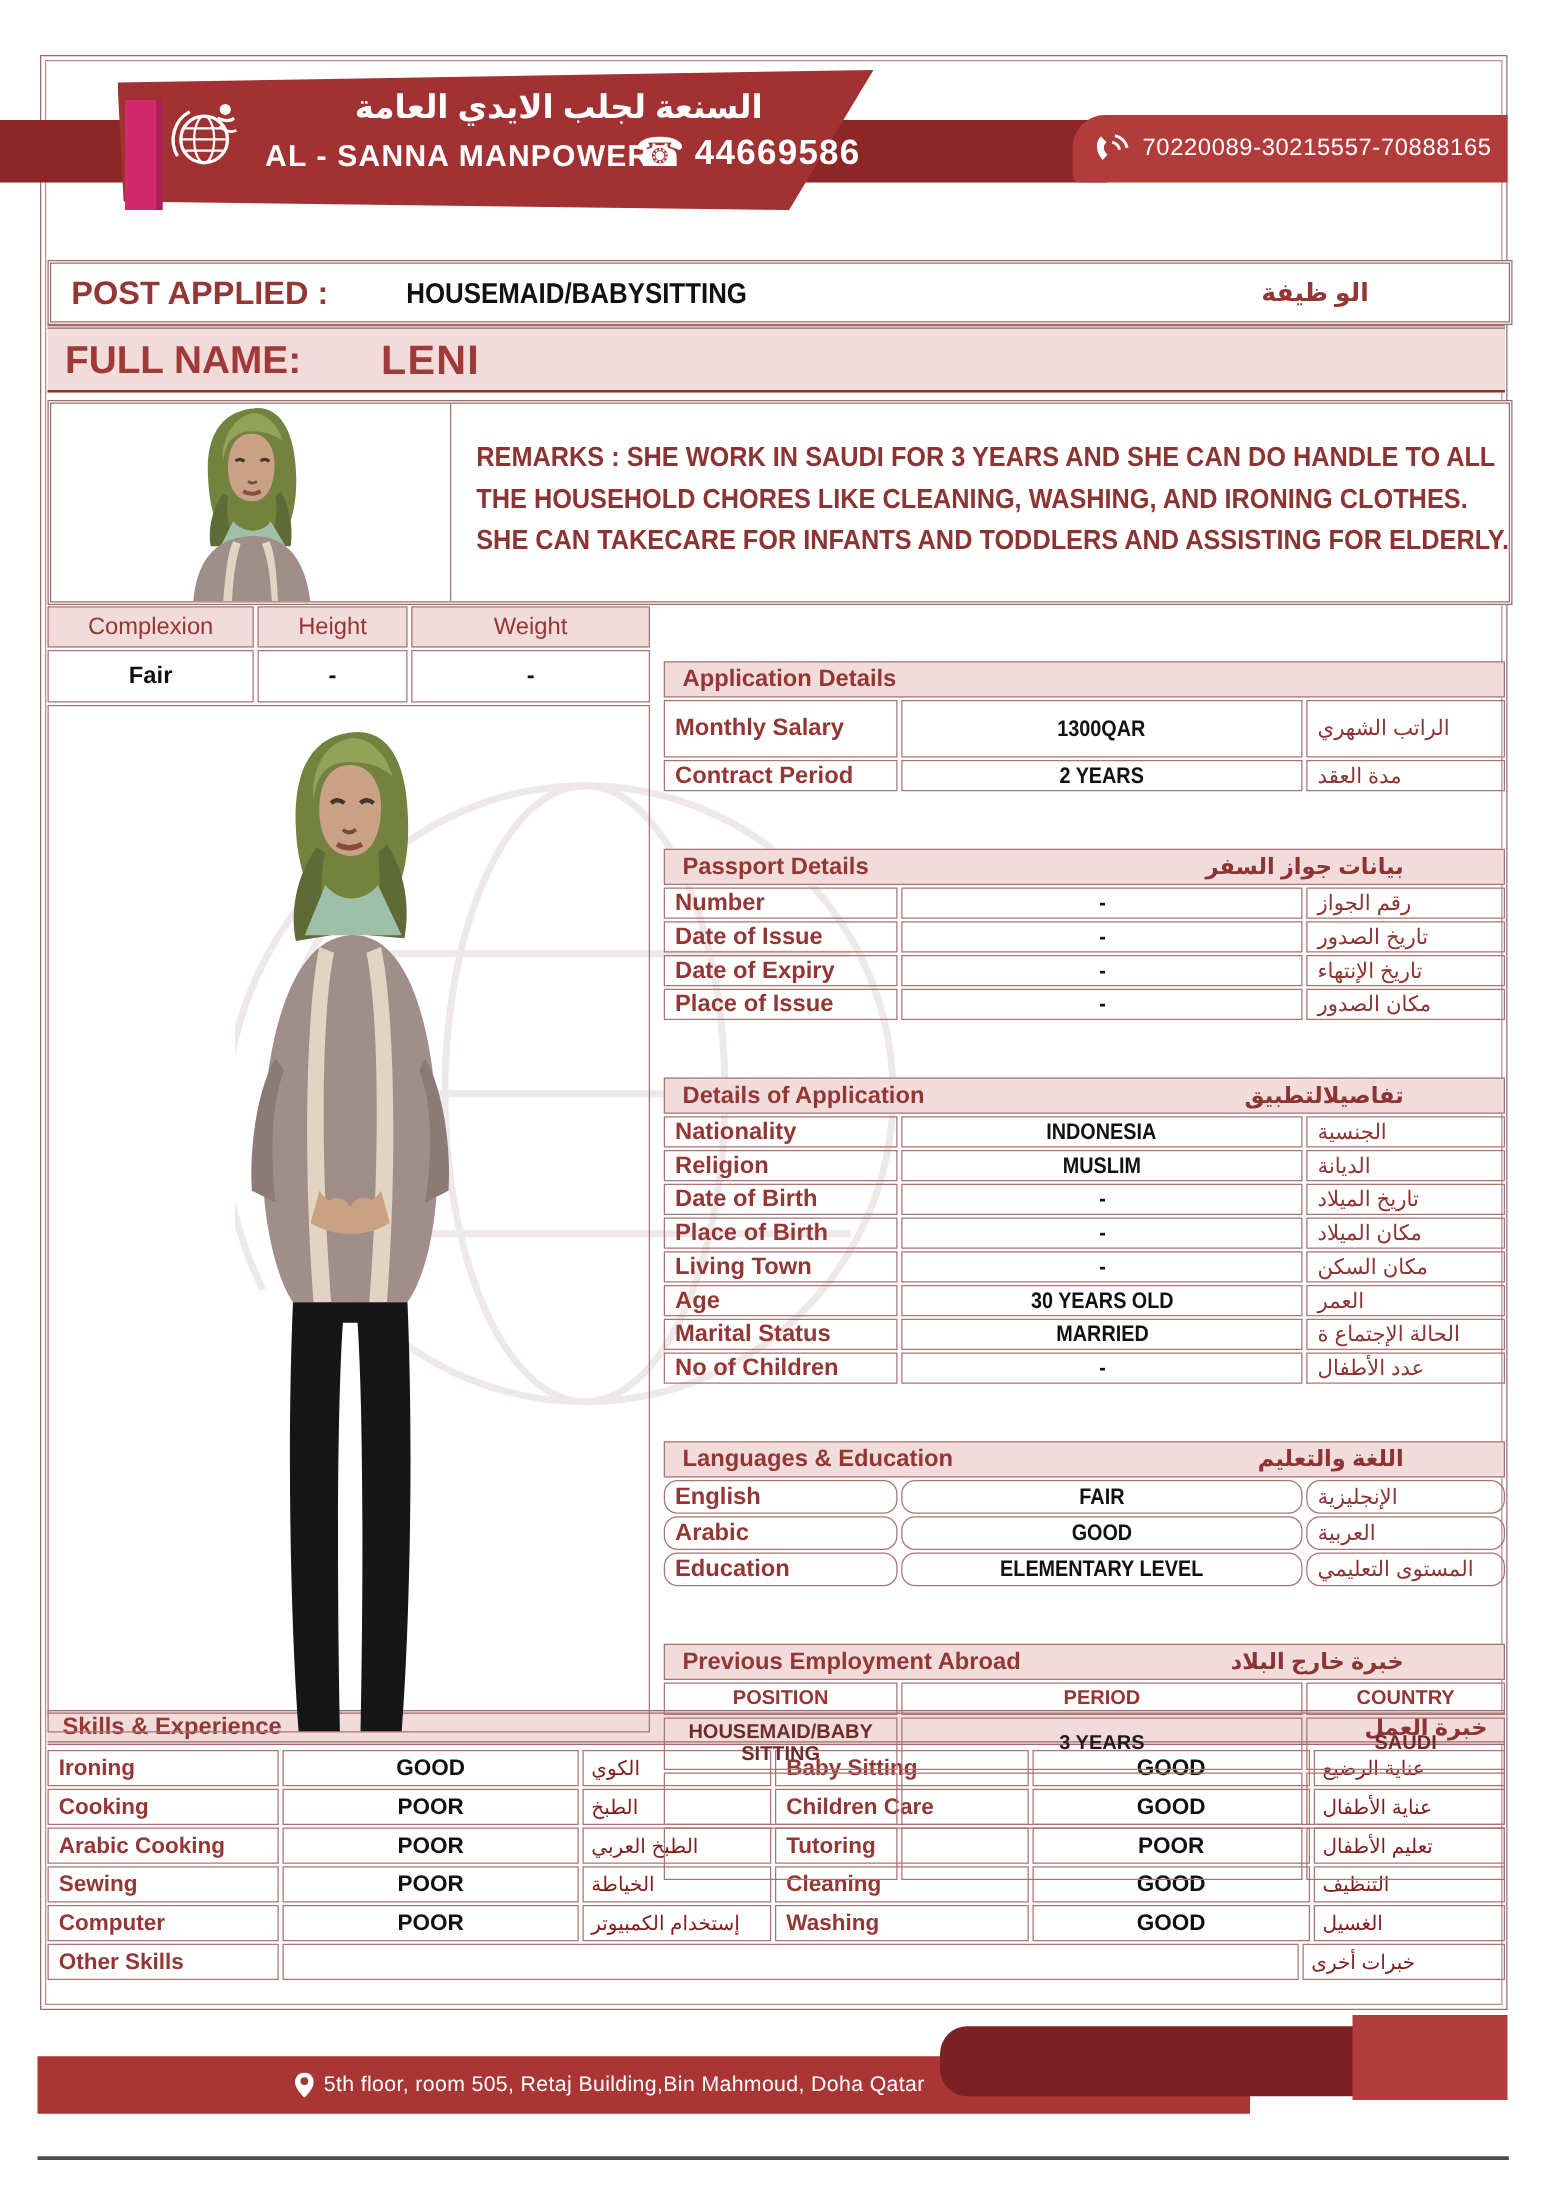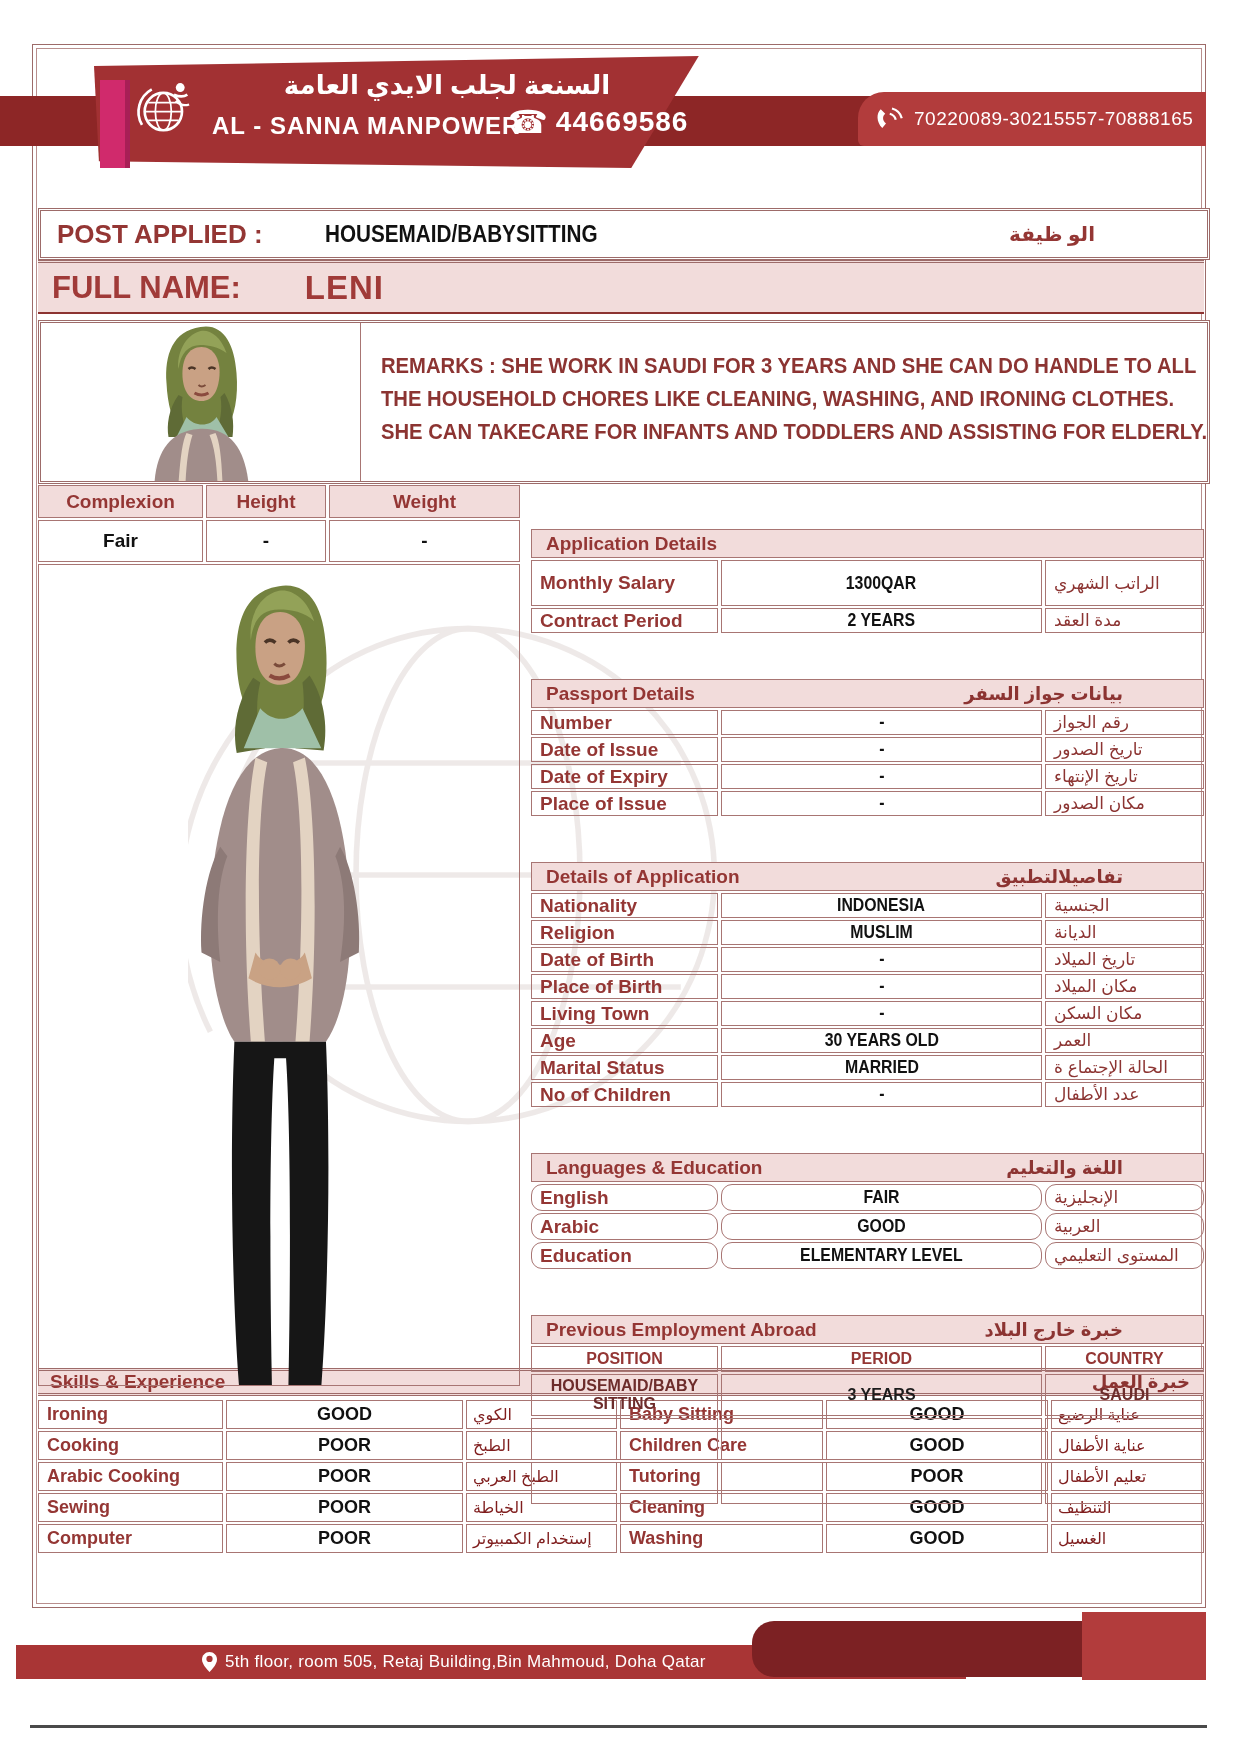--- a/index.html
+++ b/index.html
@@ -59,21 +59,21 @@
   .remark-line{font-size:22px;font-weight:bold;color:#8c3432;line-height:33px;white-space:nowrap;
                transform:scaleX(.92);transform-origin:left center;}
 
   
   .main{left:38px;top:485px;width:1166px;height:905px;}
   .wm{position:absolute;left:150px;top:110px;opacity:.14;z-index:0;}
 
   .leftblock{position:absolute;left:0;top:0;width:482px;z-index:1;}
   .lb-head{display:grid;grid-template-columns:165px 120px 1fr;gap:3px;}
   .lb-head .cell{height:33px;display:flex;align-items:center;justify-content:center;
-                 font-size:19px;font-weight:bold;}
+                 font-size:19px;font-weight:normal;}
   .lb-vals{display:grid;grid-template-columns:165px 120px 1fr;gap:3px;margin-top:2px;}
   .lb-vals .cell{height:42px;display:flex;align-items:center;justify-content:center;
                  font-size:19px;font-weight:bold;color:#111;background:transparent;}
   .photo-big{margin-top:2px;height:822px;position:relative;overflow:hidden;background:transparent;}
 
   .rightblock{position:absolute;left:493px;top:0;width:673px;display:flex;flex-direction:column;gap:2px;z-index:1;}
   .app-row{display:grid;grid-template-columns:187px 321px 1fr;gap:3px;}
   .app-row .cell{display:flex;align-items:center;background:transparent;}
   .app-row .lab{font-size:19px;font-weight:bold;color:#943634;padding-left:8px;white-space:nowrap;}
   .app-row .mid{justify-content:center;font-size:18px;}
@@ -98,22 +98,22 @@
   .skills{left:38px;top:1400px;width:1166px;display:flex;flex-direction:column;gap:2px;}
   .sk-row{display:grid;grid-template-columns:185px 237px 151px 203px 222px 1fr;gap:3px;}
   .sk-row .cell{height:29px;display:flex;align-items:center;background:transparent;}
   .sk-lab{font-size:18px;font-weight:bold;color:#943634;padding-left:8px;white-space:nowrap;}
   .sk-val{justify-content:center;font-size:18px;font-weight:bold;color:#111;}
   .sk-ar{justify-content:flex-end;direction:rtl;font-size:16px;color:#7f1d1d;padding-right:6px;padding-left:6px;white-space:nowrap;}
   .sk-other{display:grid;grid-template-columns:185px 813px 1fr;gap:3px;}
   .sk-other .cell{height:29px;display:flex;align-items:center;background:transparent;}
 
   
-  .addrbar{left:16px;top:1645px;width:950px;height:34px;background:#a93535;z-index:1;
-           display:flex;align-items:center;color:#fff;}
+  .addrbar{left:30px;top:1645px;width:950px;height:46px;background:#a93535;z-index:1;
+           display:flex;align-items:center;color:#fff;padding-left:20px;}
   .addrbar .pin{margin-left:186px;margin-right:8px;display:flex;align-items:center;}
   .addrbar .txt{font-size:17px;letter-spacing:.3px;white-space:nowrap;}
   .darkshape{left:752px;top:1621px;width:332px;height:56px;background:#7c2123;border-radius:22px 0 0 22px;z-index:2;}
   .brightblock{left:1082px;top:1612px;width:124px;height:68px;background:#b23c3c;z-index:3;}
   .grayline{left:30px;top:1725px;width:1177px;height:3px;background:#4a4a4a;}
 </style>
 </head>
 <body>
 
 <div class="page">
@@ -445,20 +445,25 @@
         <div class="cell sk-ar">التنظيف</div>
       </div>
       <div class="sk-row">
         <div class="cell sk-lab">Computer</div>
         <div class="cell sk-val">POOR</div>
         <div class="cell sk-ar">إستخدام الكمبيوتر</div>
         <div class="cell sk-lab">Washing</div>
         <div class="cell sk-val">GOOD</div>
         <div class="cell sk-ar">الغسيل</div>
       </div>
+      <div class="sk-other">
+        <div class="cell sk-lab">Other Skills</div>
+        <div class="cell"></div>
+        <div class="cell sk-ar">خبرات أخرى</div>
+      </div>
     </div>
 
   <div class="abs darkshape"></div>
   <div class="abs brightblock"></div>
   <div class="abs addrbar">
     <span class="pin">
       <svg viewBox="0 0 24 32" width="15" height="20">
         <path d="M12 0 C5.4 0 0 5.4 0 12 c0 9 12 20 12 20 s12 -11 12 -20 C24 5.4 18.6 0 12 0 Z" fill="#ffffff"></path>
         <circle cx="12" cy="11" r="5" fill="#a93535"></circle>
       </svg>

